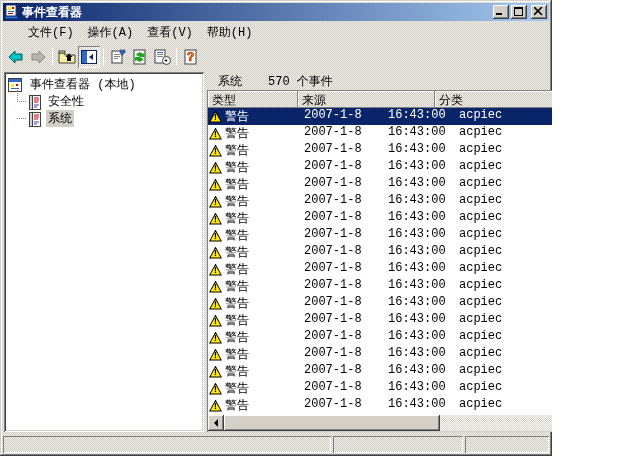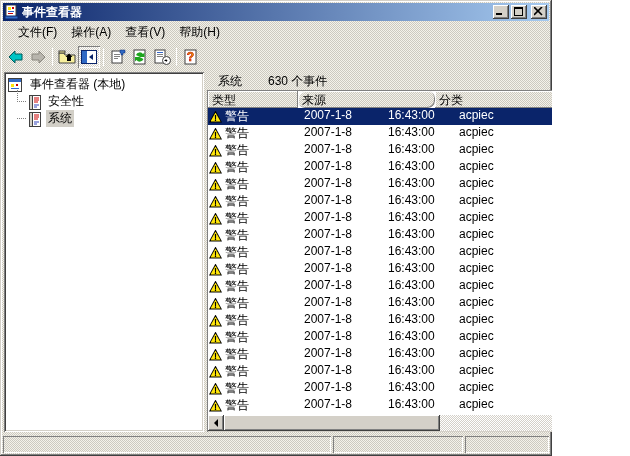--- a/index.html
+++ b/index.html
@@ -5,38 +5,39 @@
   html,body{margin:0;padding:0;font-family:"Liberation Sans",sans-serif;font-size:12px;}
   *{box-sizing:border-box;}
   .dither{
     background-color:#d2cfc6;
     background-image:repeating-conic-gradient(#f4f2ea 0% 25%, #ccc9c0 0% 50%);
     background-size:2px 2px;
   }
   .window{
     position:relative;width:552px;height:456px;overflow:hidden;
     box-shadow:inset -1px -1px #404040, inset 1px 1px #d4d0c8, inset -2px -2px #808080, inset 2px 2px #ffffff;
+    font-family:Liberation Mono, monospace;
   }
   
   .titlebar{
     position:absolute;left:3px;top:3px;right:3px;height:18px;
     background:linear-gradient(to right,#0a246a,#a6caf0);
     display:flex;align-items:center;padding:0 2px;color:#fff;
   }
   .title-icon{width:14px;height:14px;margin-right:3px;flex:0 0 auto;}
   .title-text{font-weight:bold;flex:1;white-space:nowrap;overflow:hidden;}
   .winbtn{
     width:16px;height:14px;margin-left:2px;position:relative;
     background:#d4d0c8;
     box-shadow:inset -1px -1px #404040, inset 1px 1px #ffffff, inset -2px -2px #808080, inset 2px 2px #d4d0c8;
   }
   .winbtn svg{position:absolute;left:3px;top:2px;}
   
   .menubar{
-    position:absolute;left:10px;top:23px;right:3px;height:19px;
+    position:absolute;left:20px;top:23px;right:3px;height:19px;
     display:flex;align-items:center;padding-left:1px;
   }
   .menu-item{padding:2px 7px;white-space:nowrap;color:#000;}
   
   .toolbar{
     position:absolute;left:3px;top:43px;right:3px;height:27px;
     display:flex;align-items:center;padding-left:2px;
   }
   .tbtn{width:22px;height:22px;display:flex;align-items:center;justify-content:center;position:relative;}
   .tbtn.pressed{
@@ -74,21 +75,21 @@
     box-shadow:inset 1px 1px #808080, inset -1px -1px #d4d0c8;
   }
   .listheader{position:absolute;left:1px;top:1px;right:17px;height:17px;display:flex;}
   .hcell{
     height:17px;padding:1px 4px 8px 4px;white-space:nowrap;overflow:hidden;
     box-shadow:inset -1px -1px #808080, inset 1px 1px #ffffff;
     background-color:#d2cfc6;
     background-image:repeating-conic-gradient(#f4f2ea 0% 25%, #ccc9c0 0% 50%);
     background-size:2px 2px;
   }
-  .c0{width:90px;}.c1{width:84px;}.c2{width:71px;}.c3{width:137px;border-radius:7px;}.c4{flex:1;}
+  .c0{width:90px;}.c1{width:84px;}.c2{width:71px;}.c3{width:137px;}.c4{flex:1;}
   .rows{position:absolute;left:1px;top:18px;right:17px;bottom:17px;overflow:hidden;background:#fff;}
   .lrow{display:flex;height:17px;color:#000;}
   .lrow.selected{background:#0a246a;color:#fff;}
   .lcell{white-space:nowrap;overflow:hidden;padding-left:6px;}
   .lcell.type{display:flex;align-items:center;padding-left:1px;}
   .lcell.cat{padding-left:3px;}
   .warnicon{
     width:13px;height:12px;margin-right:3px;position:relative;flex:0 0 auto;
     background:#000;clip-path:polygon(50% 0,100% 100%,0 100%);
   }
@@ -266,21 +267,21 @@
           <path d="M6 10 L11 10 M6 12 L9 12" stroke="#3344bb" stroke-width="1"></path>
         </svg>
         <span class="tree-label selected">系统</span>
       </div>
     </div>
   </div>
 
   <div class="rightpane">
     <div class="banner">
       <span class="log-name">系统</span>
-      <span>630 个事件</span>
+      <span>570 个事件</span>
     </div>
 
     <div class="listview">
       <div class="listheader">
         <div class="hcell c0">类型</div>
         <div class="hcell c3">来源</div>
         <div class="hcell c4">分类</div>
       </div>
 
       <div class="rows" id="rows">

